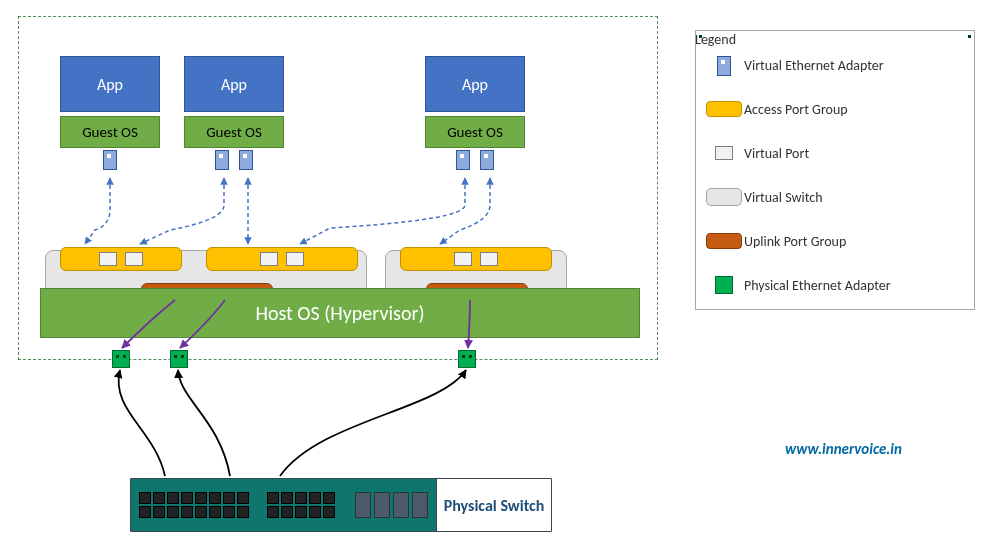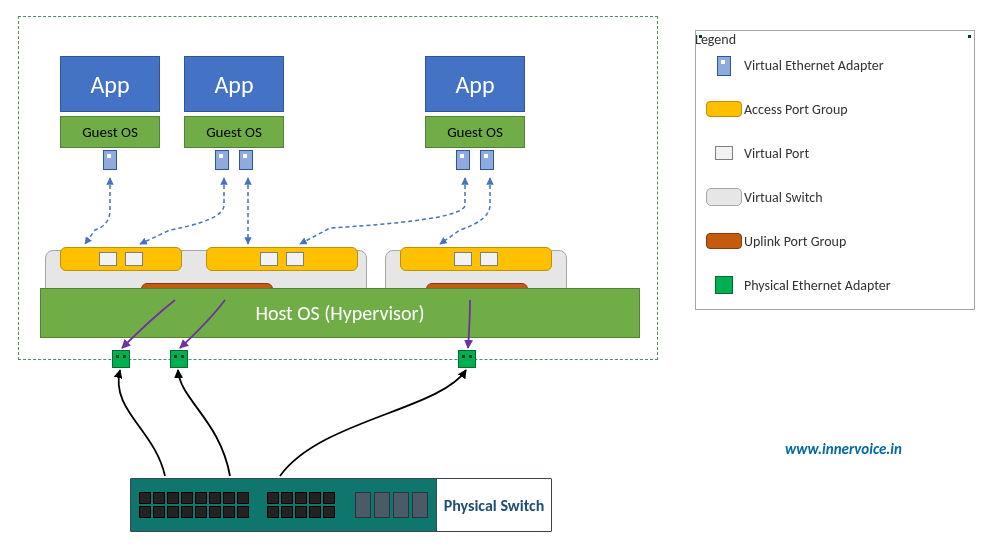--- a/index.html
+++ b/index.html
@@ -16,21 +16,21 @@
     position: absolute;
     left: 18px; top: 16px;
     width: 638px; height: 342px;
     border: 1.5px dashed #5a8a5a;
   }
   
   .vm-stack { position: absolute; width: 100px; text-align: center; }
   .app-box {
     background: #4472C4;
     color: #fff;
-    font-size: 24px;
+    font-size: 16px;
     border: 1px solid #2f5597;
     height: 54px;
     display: flex; align-items: center; justify-content: center;
   }
   .guest-box {
     background: #70AD47;
     color: #000000;
     font-size: 15px;
     border: 1px solid #548235;
     height: 30px;

